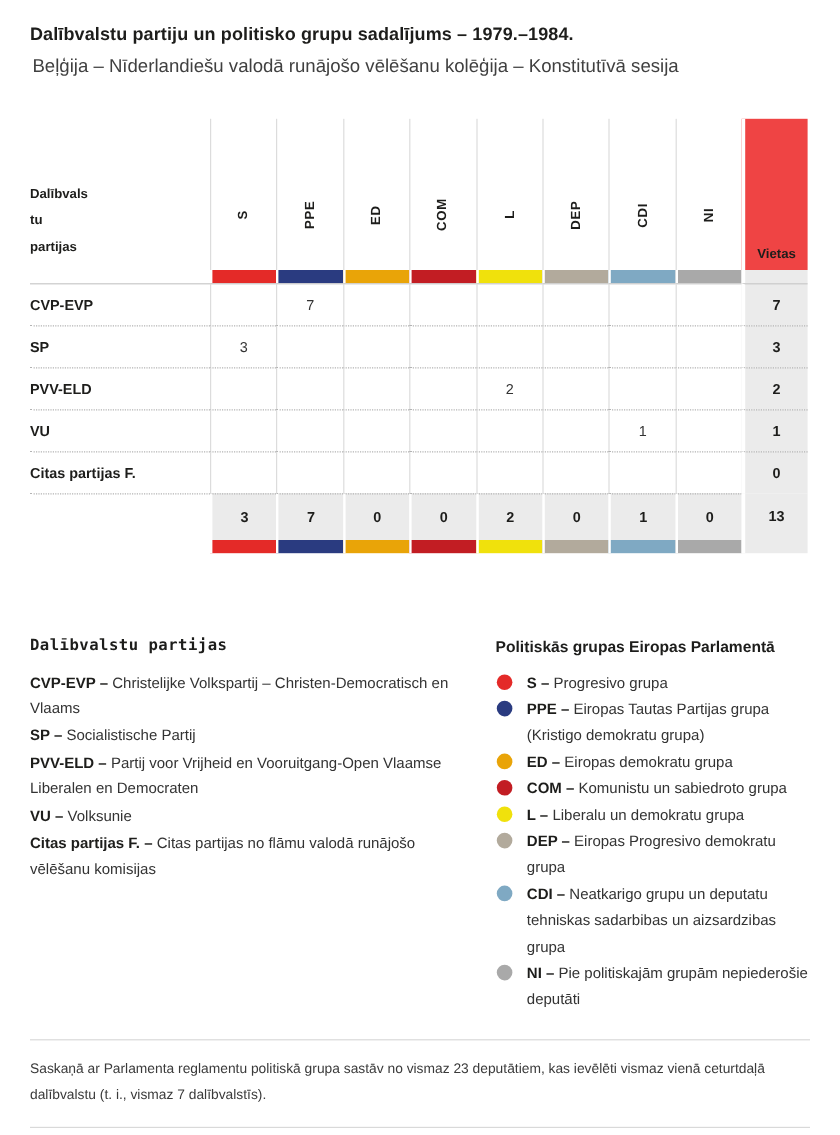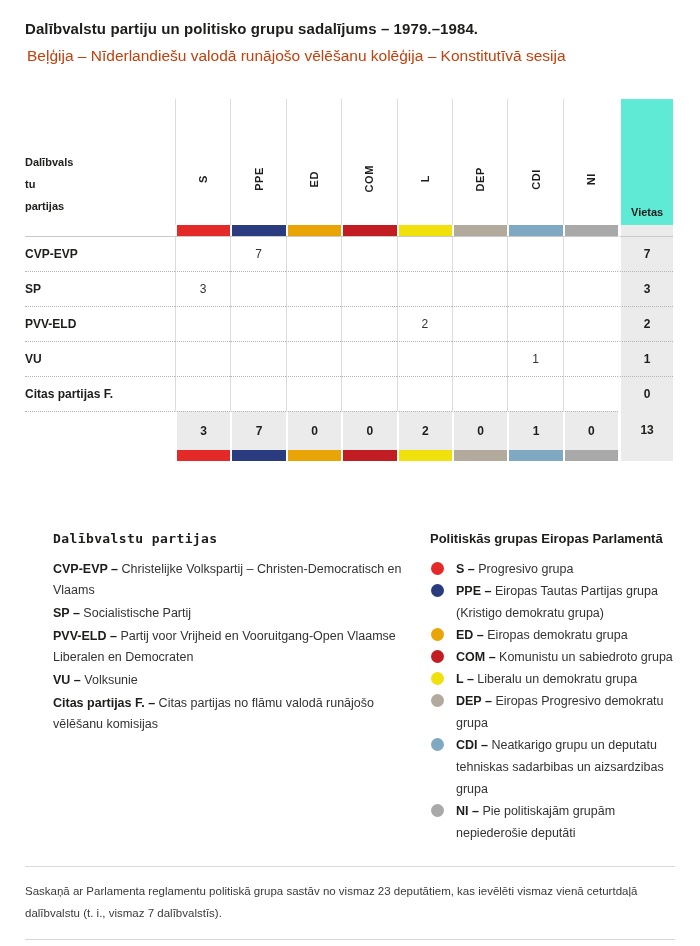--- a/index.html
+++ b/index.html
@@ -6,21 +6,21 @@
   html,body { background:#ffffff; }
   body {
     width:700px; height:946px; overflow:hidden;
     font-family:"Liberation Sans", sans-serif;
     color:#1d1d1b;
   }
   .page { padding:20px 25px 17px 25px; }
 
   
   .title { font-size:15px; font-weight:bold; letter-spacing:.1px; }
-  .subtitle { font-size:15.5px; font-weight:400; margin-top:10px; padding-left:2px; color:#c2410c; }
+  .subtitle { font-size:15.5px; font-weight:400; margin-top:10px; padding-left:2px; color:#404040; }
 
   
   .pg-table {
     margin-top:34px;
     display:grid;
     grid-template-columns:150px repeat(8, 55.4px) 55px;
     width:650px;
     font-size:12px;
   }
   .hcell { height:126px; }
@@ -30,41 +30,41 @@
   }
   .h-group {
     display:flex; justify-content:center; align-items:center;
     padding-top:34px; border-left:1px solid #dcdcdc;
   }
   .h-group span {
     writing-mode:vertical-rl; transform:rotate(180deg);
     font-weight:bold; font-size:11px; letter-spacing:.6px;
   }
   .h-seats {
-    background:#5eead4; border-left:3px solid #fff;
+    background:#ef4444; border-left:3px solid #fff;
     display:flex; flex-direction:column; justify-content:flex-end; align-items:center;
     padding-bottom:7px; font-weight:bold; font-size:11px;
   }
   .bar { height:11px; border-left:2px solid #fff; }
   .bar-spacer { height:11px; }
   .seats-bg { background:#ebebeb; border-left:3px solid #fff; }
   .b-row { height:35px; line-height:34px; }
   .r-solid { border-top:1px solid #c9c9c9; }
   .r-dot { border-top:1px dotted #b3b3b3; }
   .p-label { font-weight:bold; }
   .num { text-align:center; border-left:1px solid #dcdcdc; color:#333; }
   .seat-num {
     text-align:center; font-weight:bold; background:#ebebeb; border-left:3px solid #fff;
   }
   .t-row { height:39px; line-height:38px; }
   .t-num { text-align:center; font-weight:bold; background:#ebebeb; border-left:2px solid #fff; }
 
   
   .legends { display:flex; margin-top:70px; }
-  .legend-left { width:375px;margin-left:28px; }
+  .legend-left { width:375px; }
   .legend-left h3 {
     font-family:"DejaVu Sans Mono", monospace;
     font-size:13px; font-weight:bold; margin-bottom:13px; letter-spacing:.4px;
   }
   .legend-left p { font-size:12.5px; line-height:21px; color:#333; margin-bottom:2px; width:364px; }
   .legend-left b { color:#1d1d1b; }
   .legend-right { width:262px; margin-left:13px; }
   .legend-right h3 { font-size:13px; font-weight:bold; margin-bottom:12px; }
   .lg-item { display:flex; font-size:12.5px; line-height:22px; color:#333; }
   .lg-dot { width:13px; height:13px; border-radius:50%; flex:none; margin:4px 12px 0 1px; }

